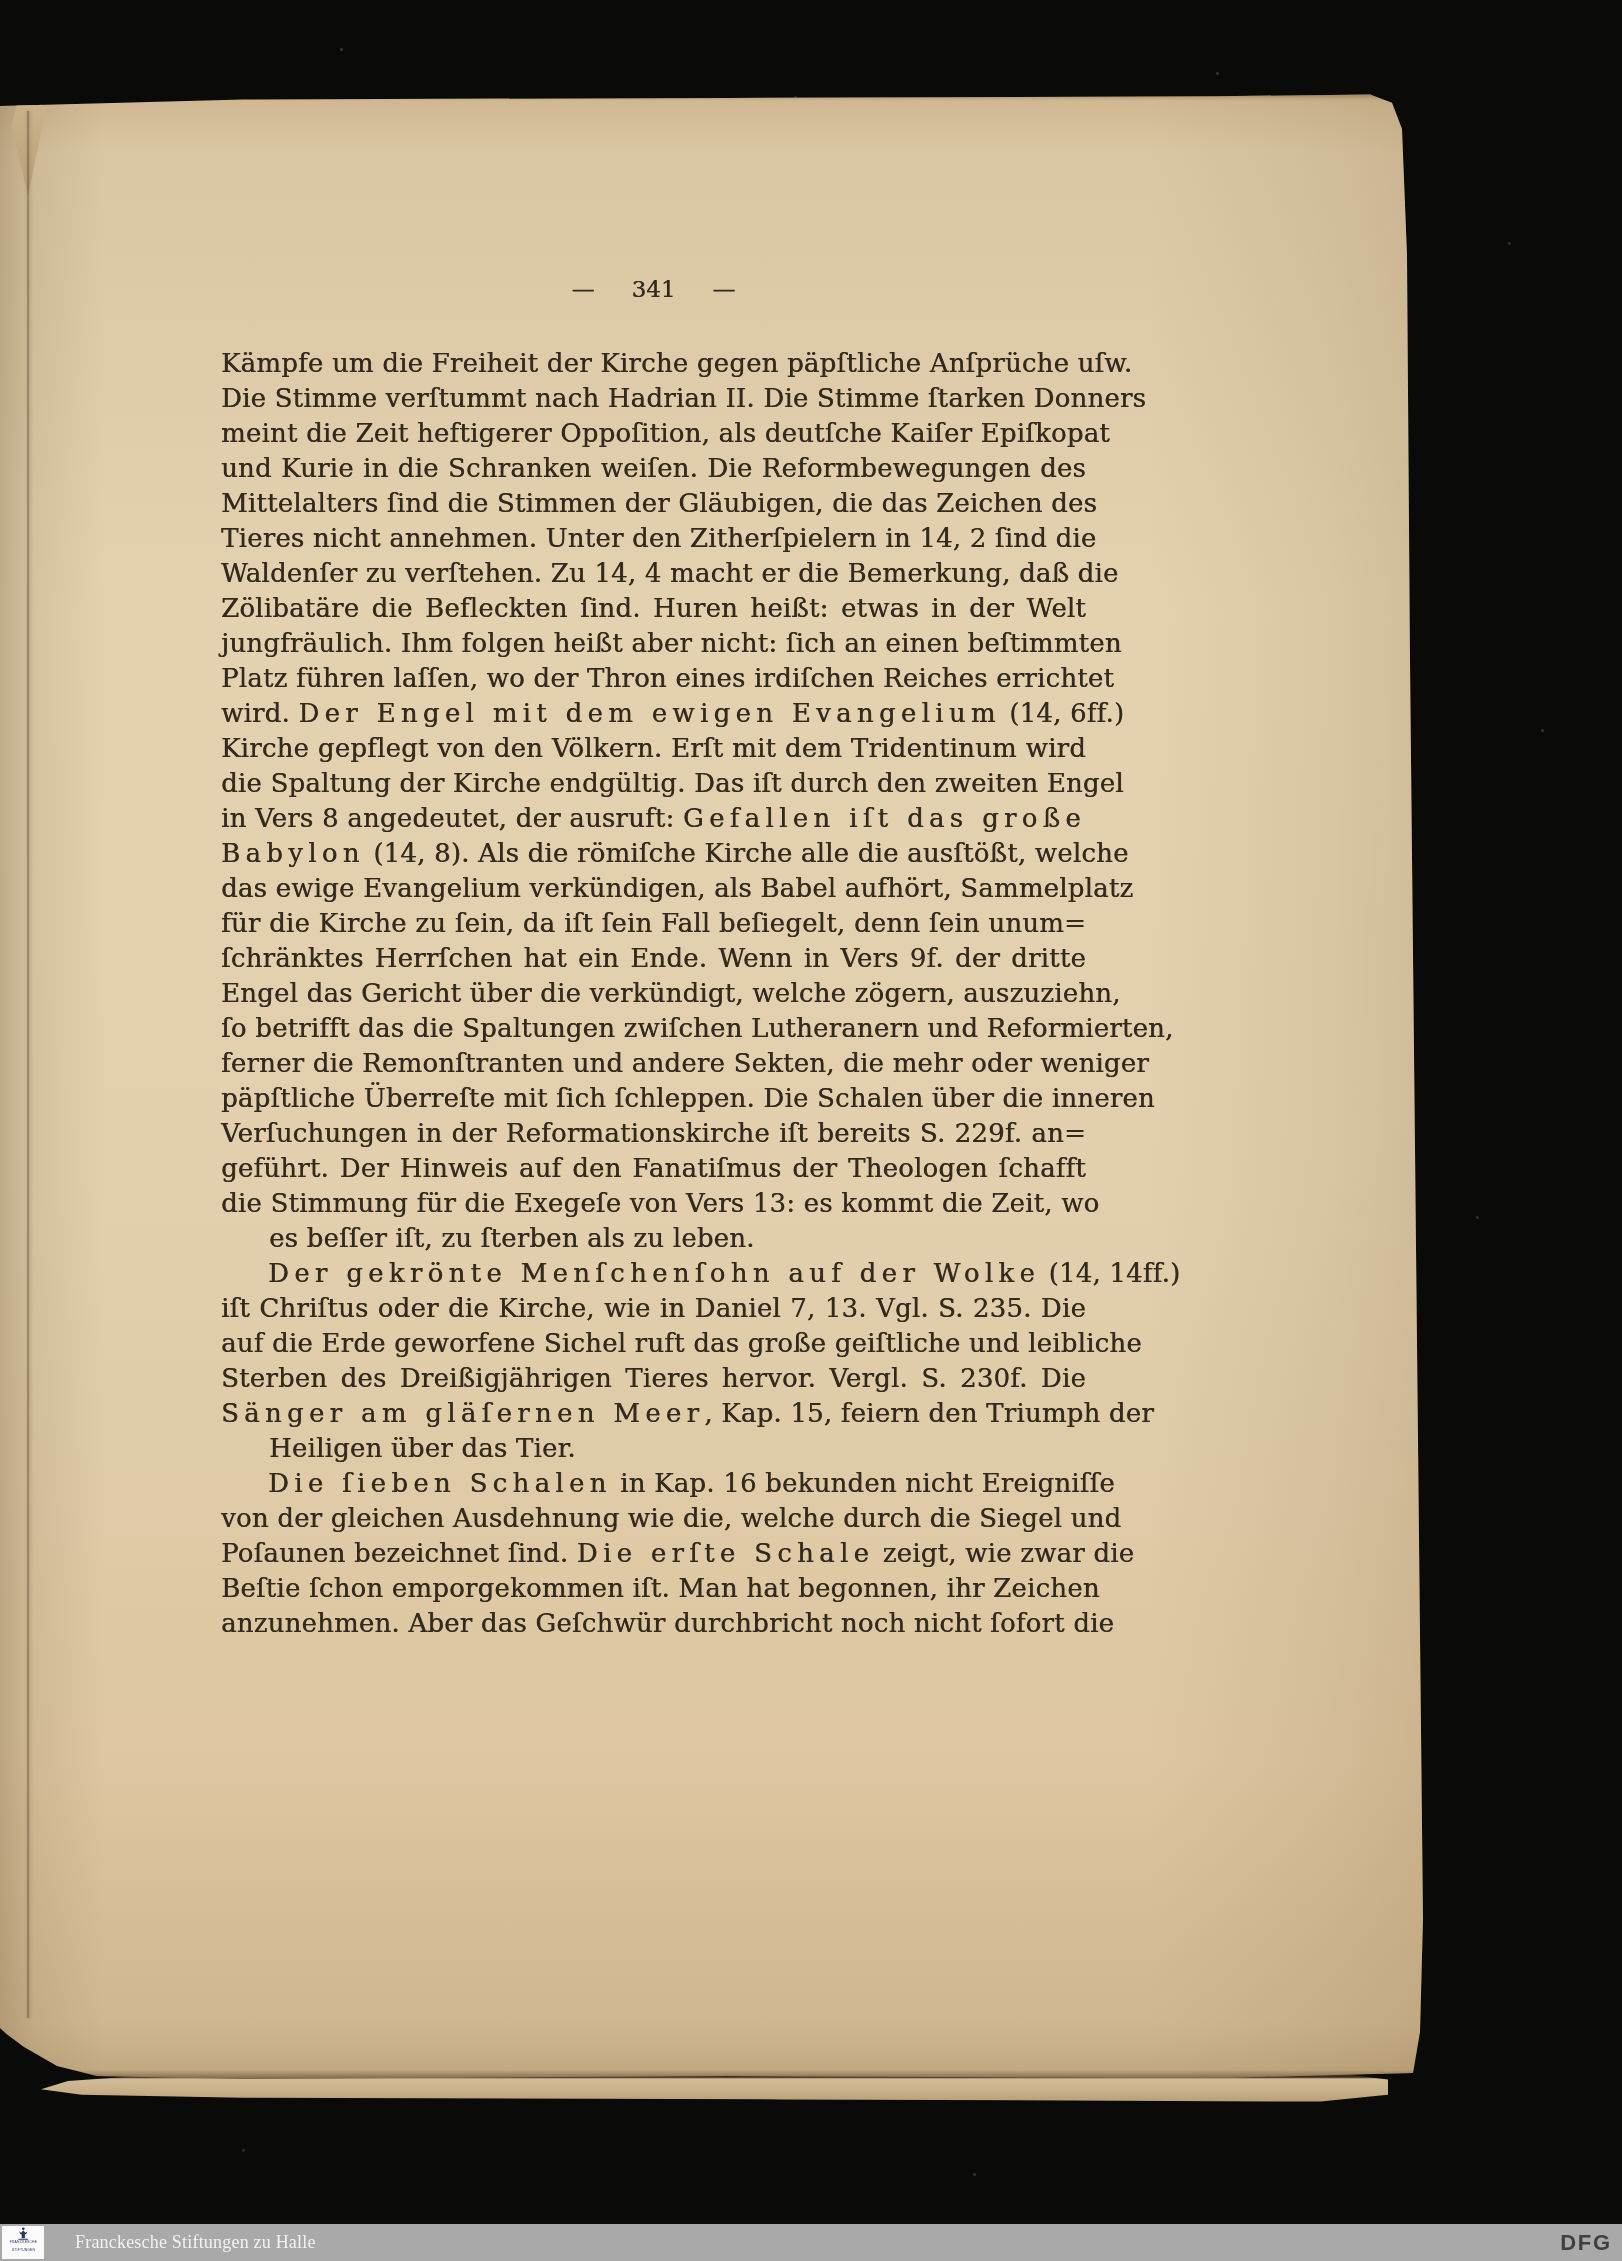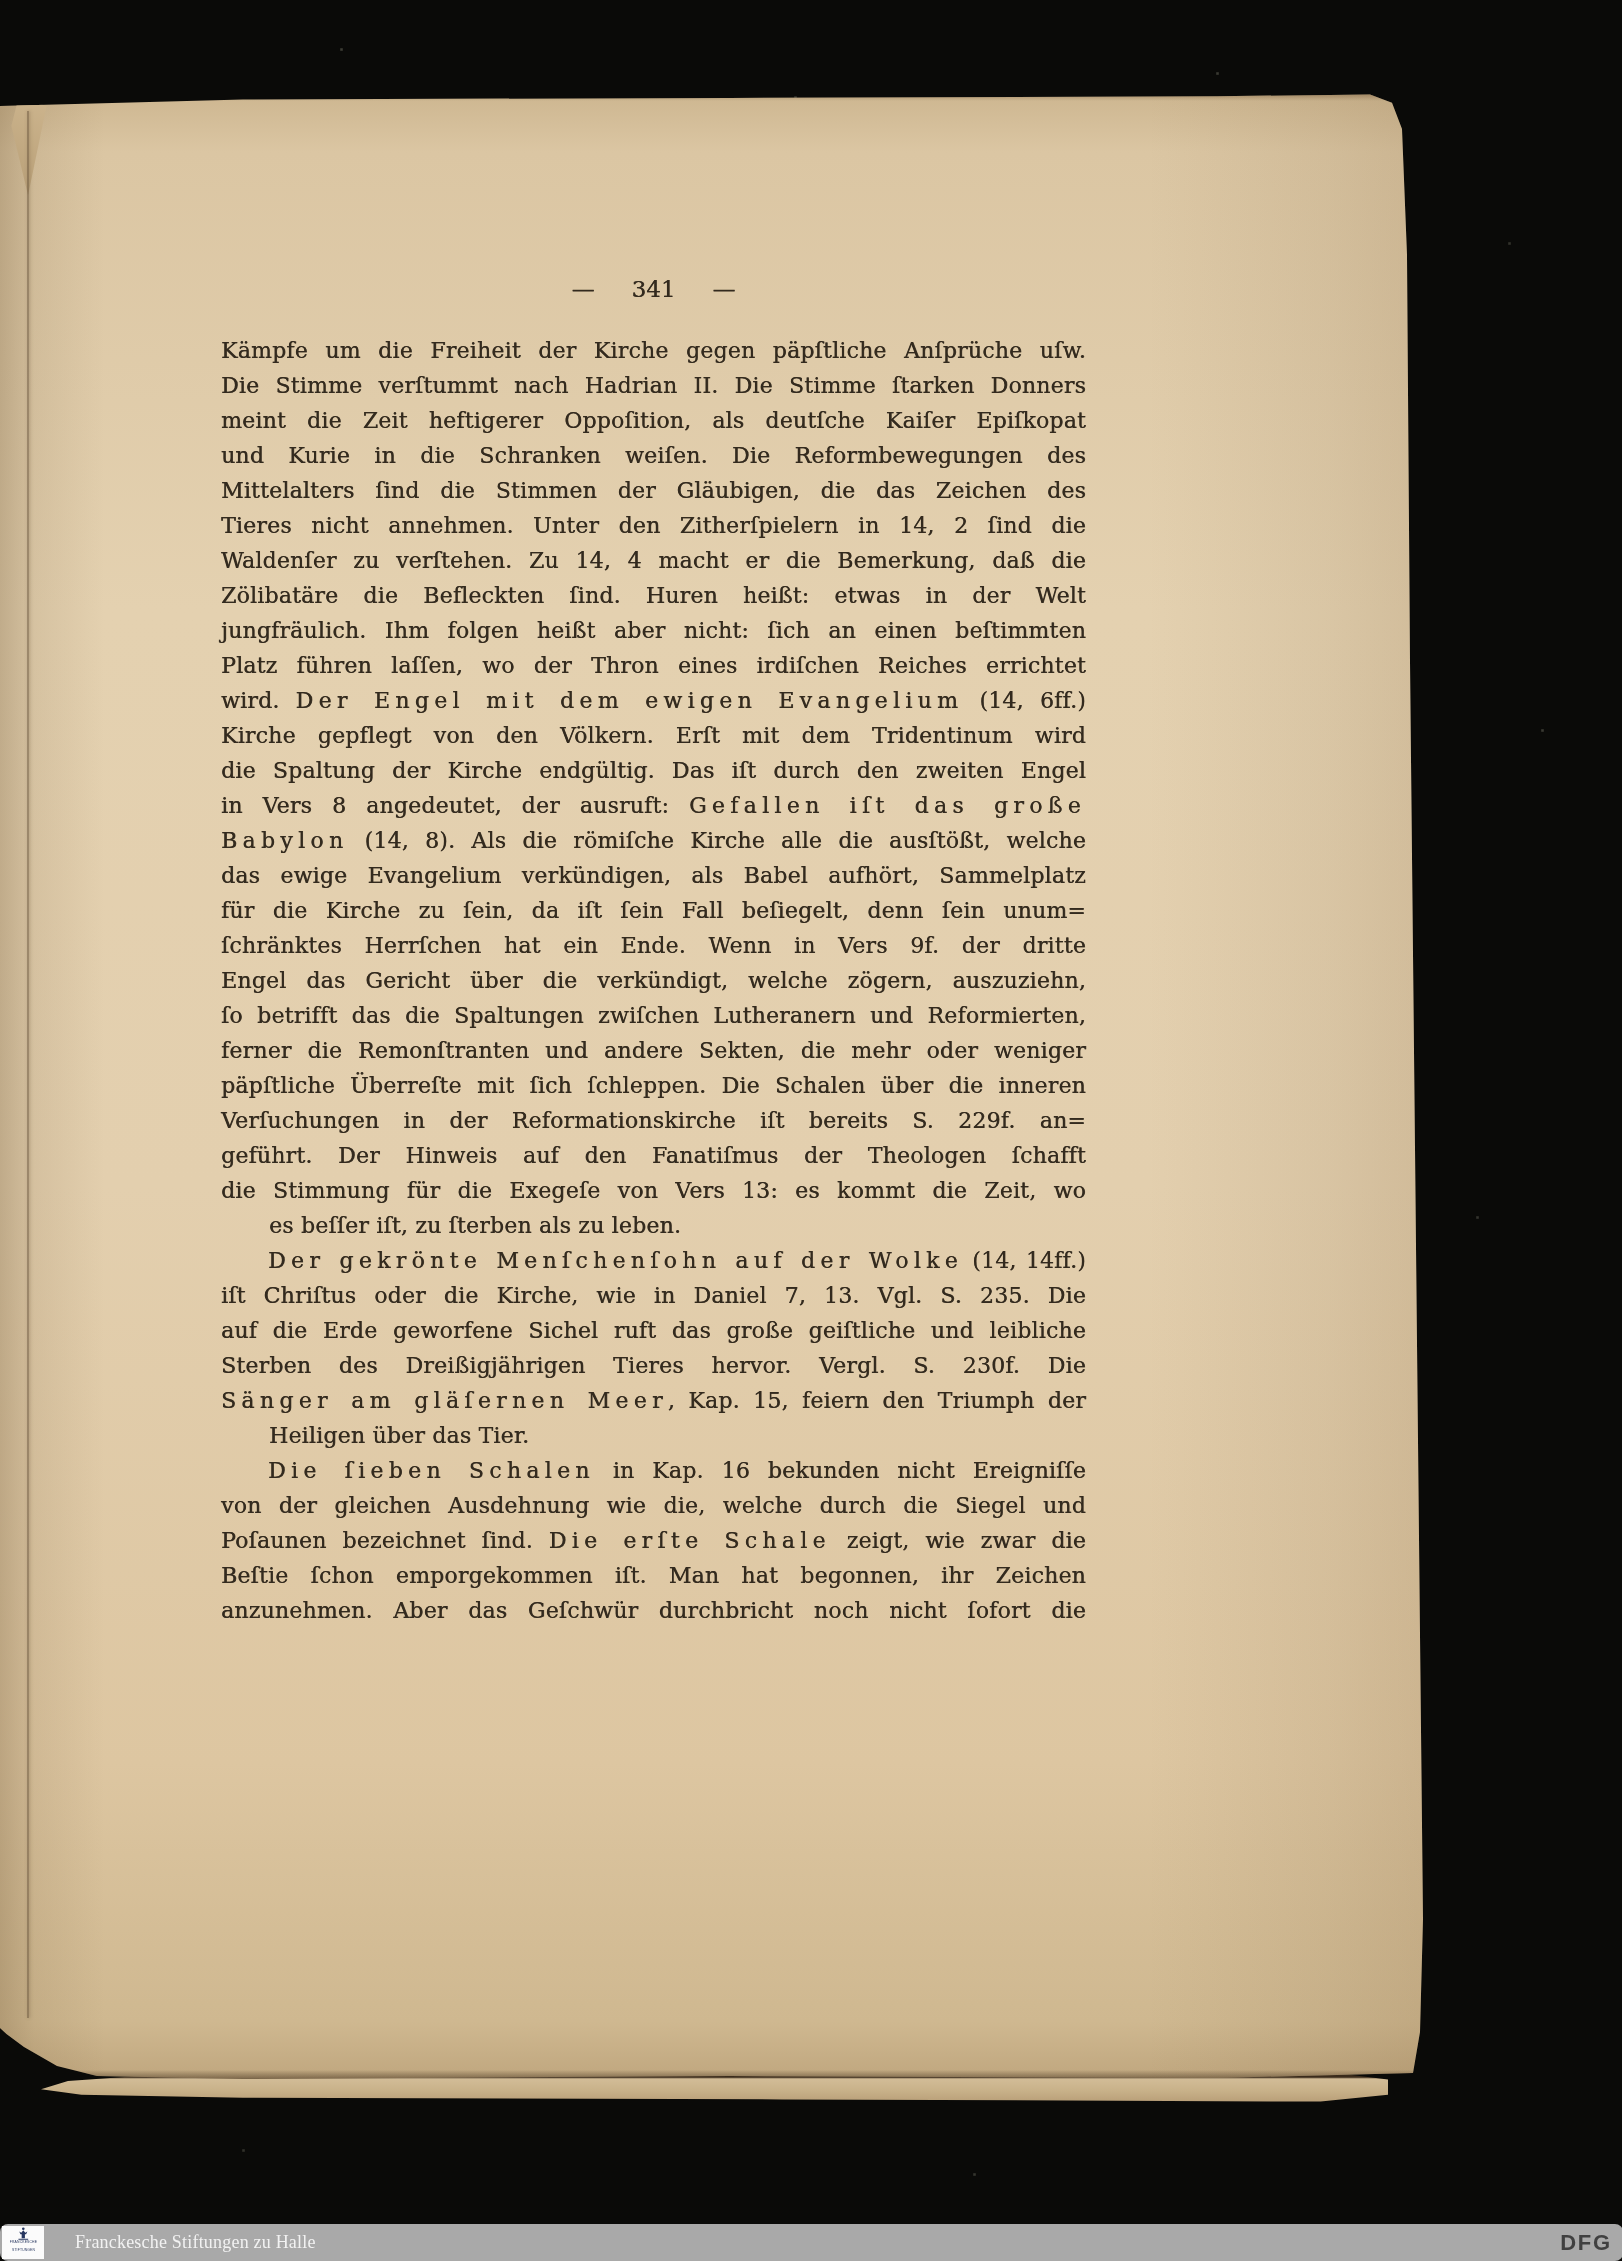--- a/index.html
+++ b/index.html
@@ -23,28 +23,28 @@
     clip-path:polygon(20% 0,95% 10%,45% 100%,0 30%);}
   .crease{position:absolute;left:27px;top:18px;height:1907px;width:1.6px;
     background:rgba(92,72,48,0.45);box-shadow:0.8px 0 3.2px rgba(92,72,48,0.35);}
   #under-page{position:absolute;left:41px;top:2074px;width:1347px;height:27.6px;z-index:1;
     background:linear-gradient(180deg,#3a2b1b 0 3.2px,#d2bc97 4.9px,#c8b189 60%,#b99f78 100%);
     clip-path:polygon(0 55%,2% 25%,7% 8%,60% 0,97% 2%,100% 20%,100% 75%,95% 100%,55% 92%,15% 86%,3% 75%);}
   
   .ink{color:var(--c-ink,#332a1e);text-shadow:0.4px 0.2px 0.3px rgba(51,42,30,0.85);}
   #page-header{position:absolute;left:221px;top:183px;width:865px;display:flex;justify-content:center;
     gap:37px;font-size:23px;}
-  #text-column{position:absolute;left:221px;top:240px;width:865px;font-size:22px;letter-spacing:0.2px;}
+  #text-column{position:absolute;left:221px;top:253px;width:865px;font-size:26px;letter-spacing:0.2px;}
   .line{height:35px;line-height:35px;text-align:justify;text-align-last:justify;white-space:nowrap;}
   .line.nj{text-align:left;text-align-last:left;margin-left:48px;}
   .line.ind{text-indent:47px;}
   .sp{letter-spacing:5.3px;}
   
   #footer-bar{position:absolute;left:0;bottom:0;width:1623px;height:37px;z-index:5;
-    background:var(--c-footer_bar,#a9a9a9);border-radius:8px;}
+    background:var(--c-footer_bar,#a9a9a9);}
   #logo-box{position:absolute;left:2.4px;bottom:2.4px;width:42px;height:33px;background:#fbfbfb;
     display:flex;flex-direction:column;align-items:center;justify-content:flex-start;padding-top:1.6px;box-sizing:border-box;}
   #logo-box .lt{display:block;font-family:"Liberation Sans",sans-serif;font-size:8px;line-height:8px;
     color:var(--c-logo_blue,#26365f);transform:scale(0.42);transform-origin:center top;letter-spacing:0.4px;white-space:nowrap;}
   .institution{position:absolute;left:75px;top:50%;transform:translateY(-52%);
     font-family:"Liberation Serif",serif;font-size:18px;color:#f2f2f2;letter-spacing:0.2px;}
   .dfg{position:absolute;right:11.4px;top:50%;transform:translateY(-50%);
     font-family:"Liberation Sans",sans-serif;font-weight:bold;font-size:22px;letter-spacing:1.6px;color:#404040;}
   
   .specks{position:absolute;left:0;top:0;width:0.8px;height:0.8px;background:transparent;

